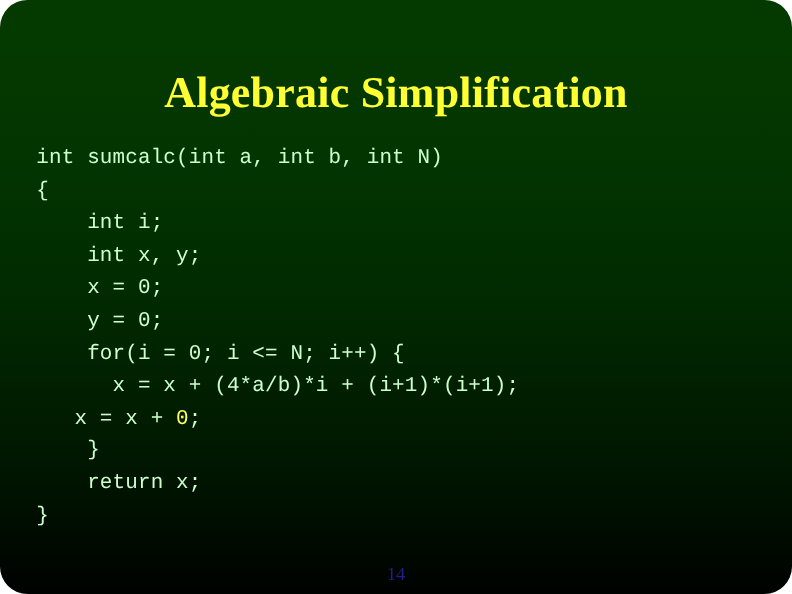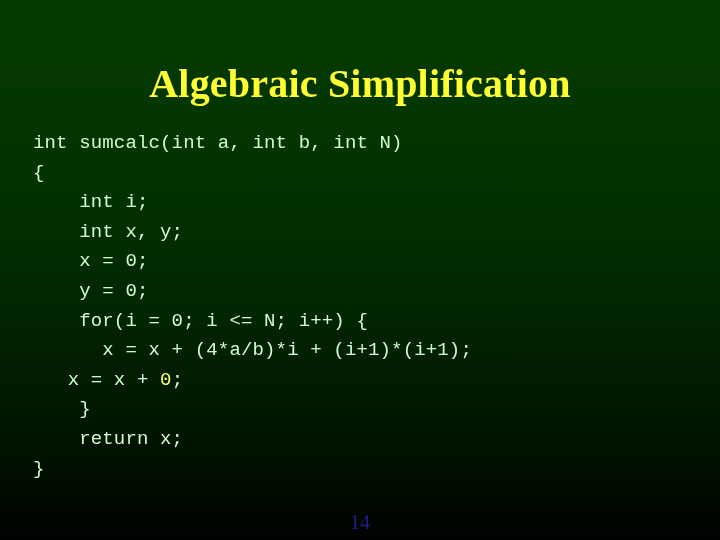--- a/index.html
+++ b/index.html
@@ -20,20 +20,21 @@
     background: linear-gradient(to bottom,
         #043a00 0%,
         #043800 14%,
         #023300 32%,
         #012a00 50%,
         #011e00 68%,
         #001200 84%,
         #000600 95%,
         #000200 100%);
     overflow: hidden;
+    border-radius: 25px;
   }
 
   
   #title {
     position: absolute;
     left: 0;
     top: 34px;
     width: 720px;
     text-align: center;
     font-family: "Liberation Serif", "DejaVu Serif", serif;
@@ -67,21 +68,21 @@
   }
 
   
   #page-number {
     position: absolute;
     left: 0;
     bottom: 8px;
     width: 720px;
     text-align: center;
     font-family: "Liberation Serif", "DejaVu Serif", serif;
-    font-size: 20px;
+    font-size: 17px;
     line-height: 20px;
     color: #1f1f8f;
   }
 </style>
 </head>
 <body>
 
 <div id="slide">
 
   <h1 id="title">Algebraic Simplification</h1>

